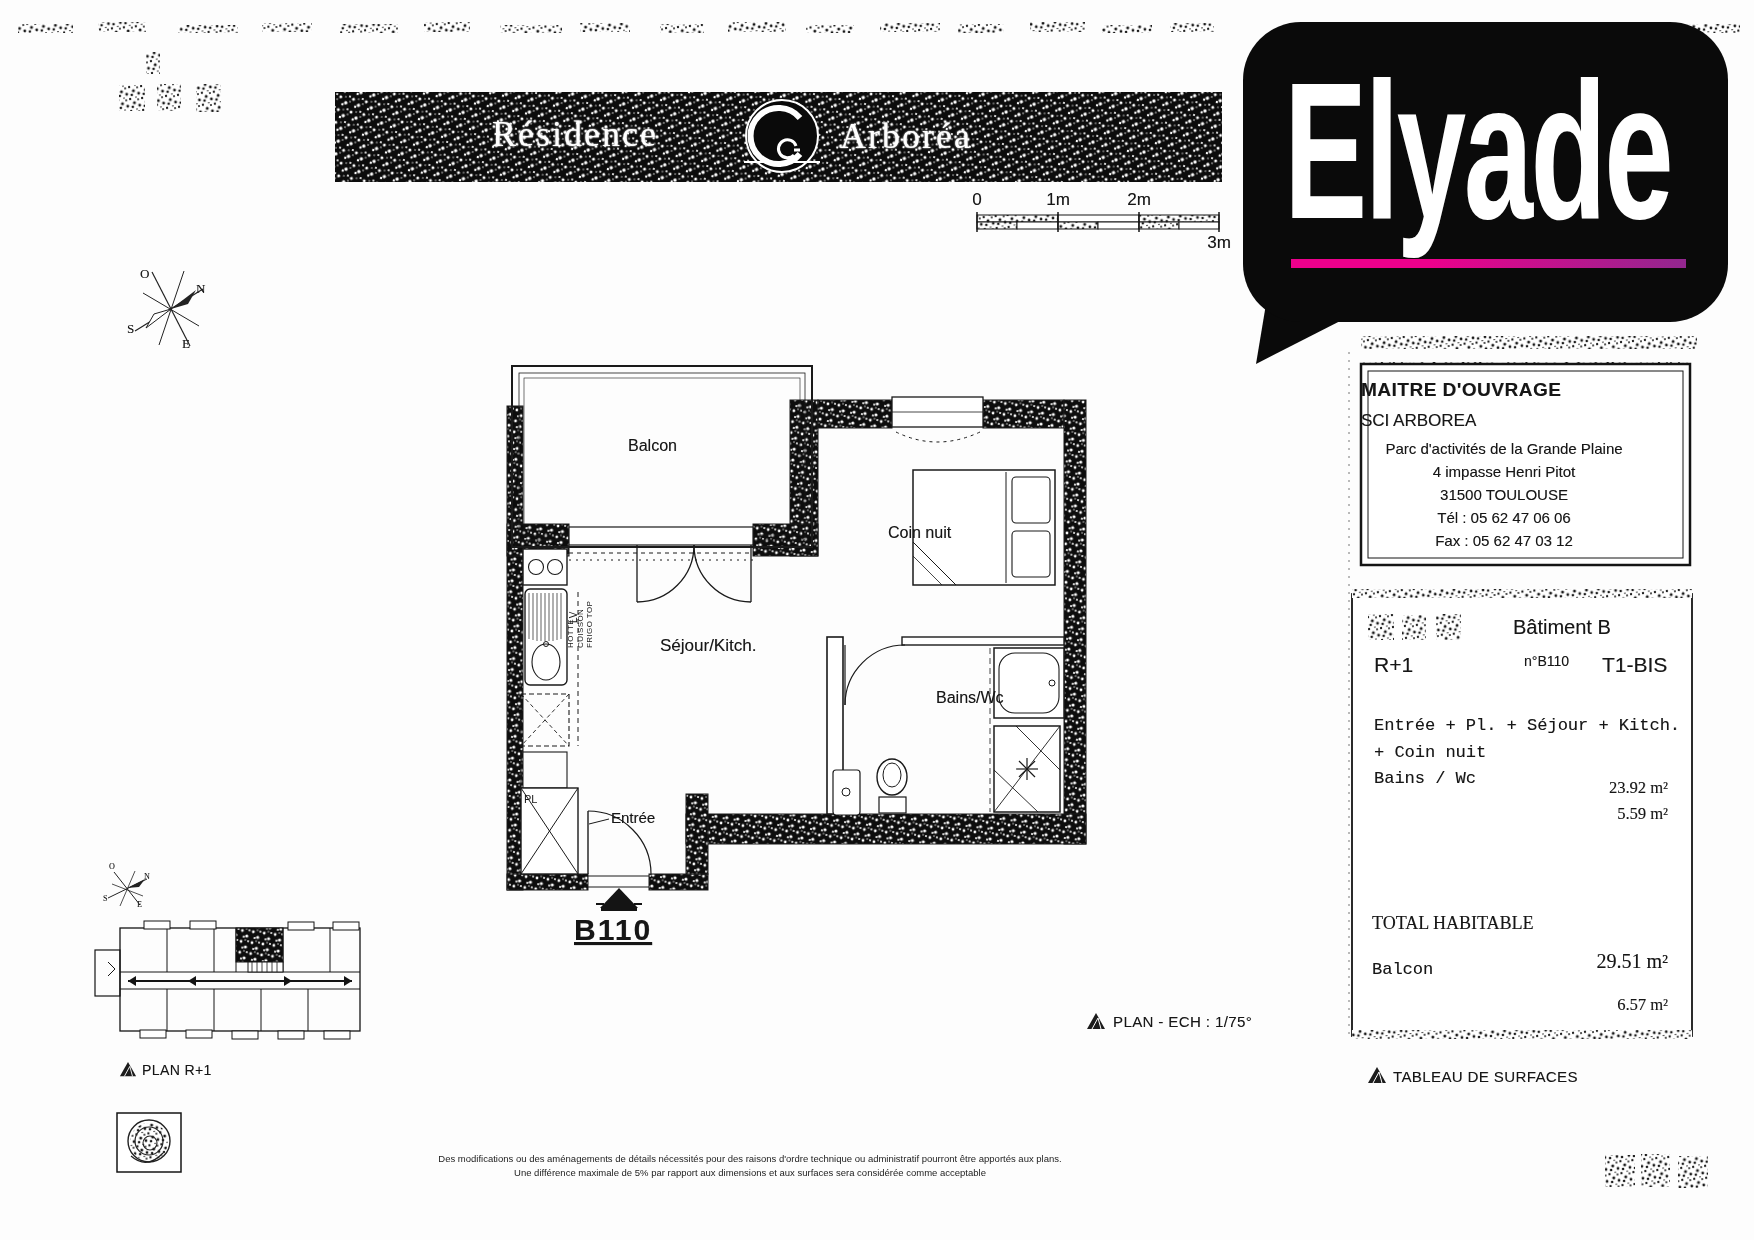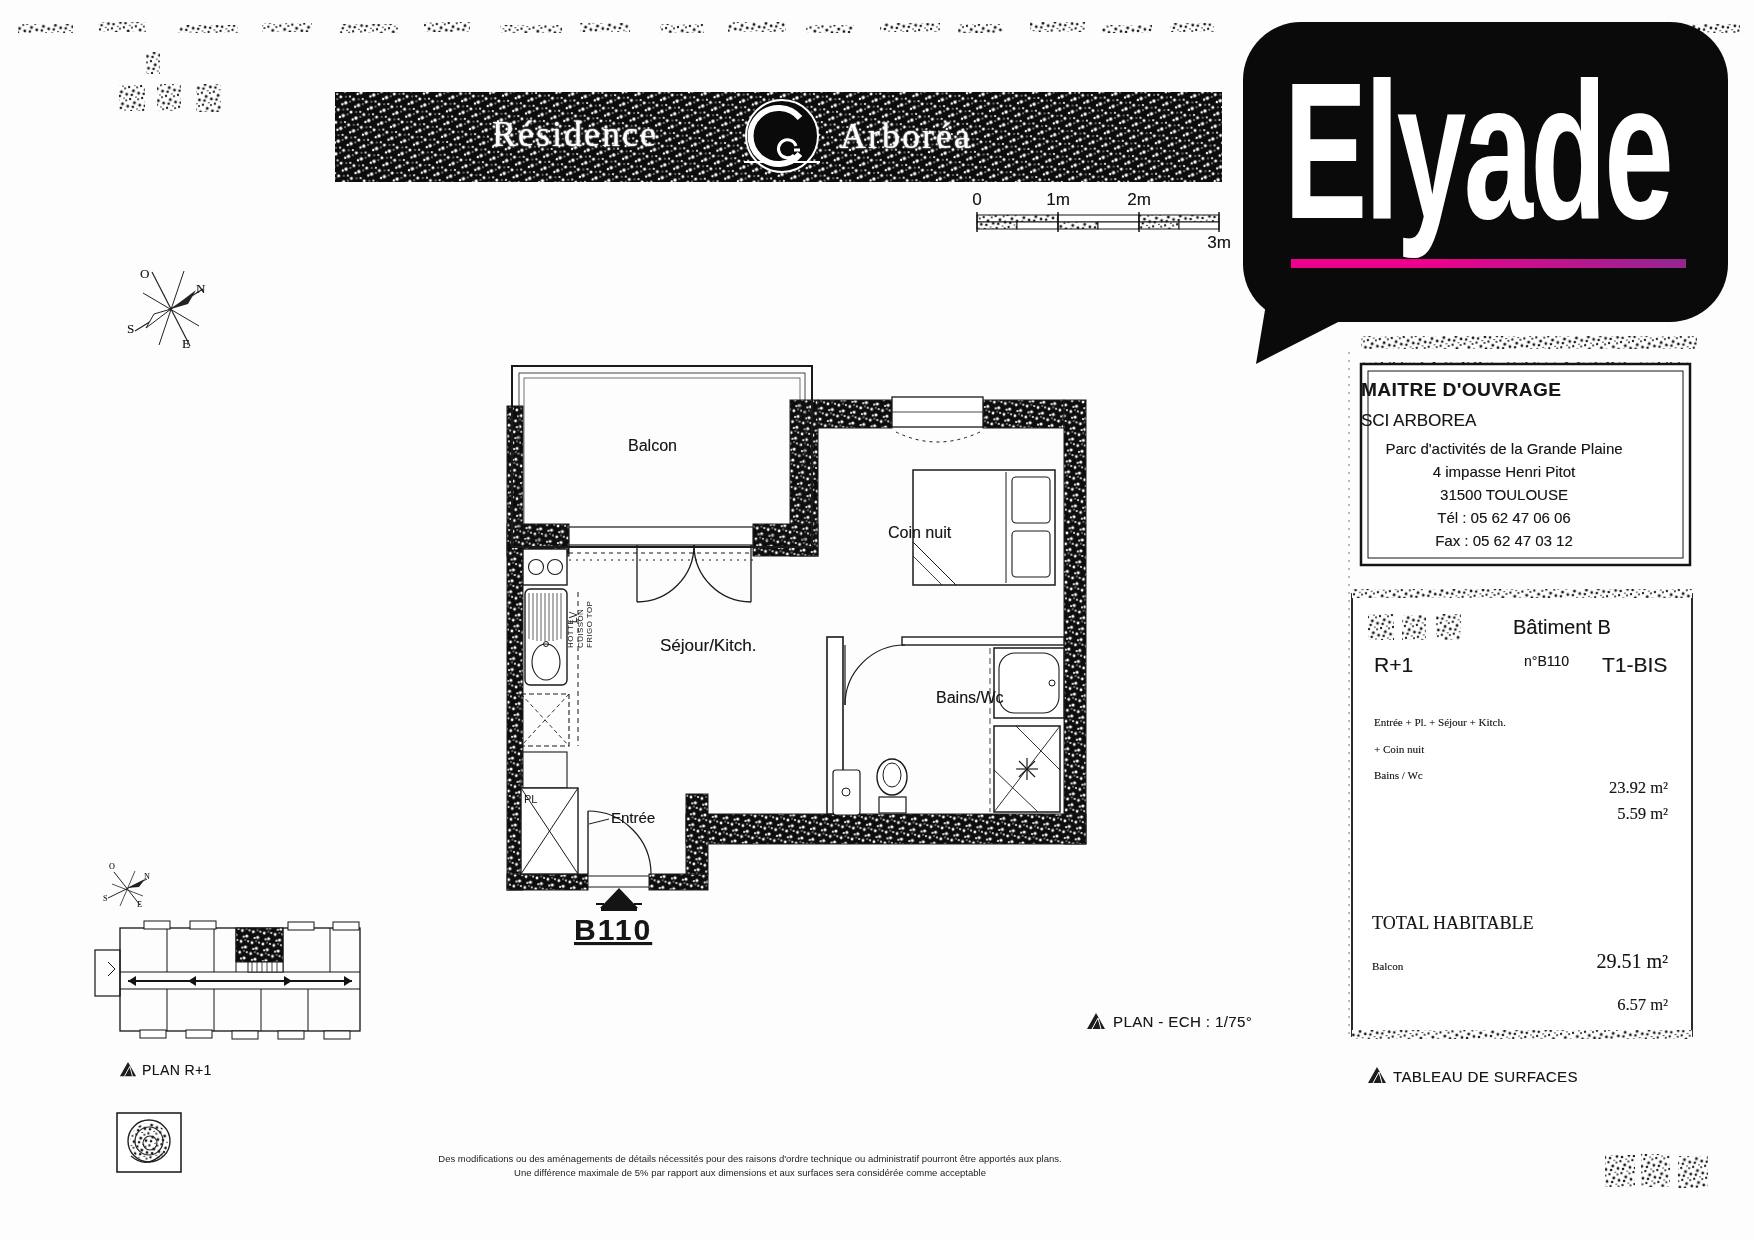--- a/index.html
+++ b/index.html
@@ -16,21 +16,21 @@
        letter-spacing:-4px;transform:scaleX(.64);transform-origin:top left;text-shadow:none;}
   .scale-lab{font-size:17px;width:40px;text-align:center;}
   .c1{font-size:13px;font-family:"Liberation Serif","DejaVu Serif",serif;}
   .c2{font-size:8px;font-family:"Liberation Serif","DejaVu Serif",serif;}
   .room{font-size:16px;}
   .rot{transform:rotate(-90deg);transform-origin:top left;}
   .khood{font-size:8px;line-height:9.5px;letter-spacing:.4px;text-shadow:none;}
   .cap{font-size:15px;letter-spacing:.4px;}
   .obox-lines{width:286px;text-align:center;font-size:15px;line-height:23px;white-space:normal;}
   .st-sans{font-size:20px;}
-  .st-row{font-family:Liberation Serif, serif;font-size:11px;}
+  .st-row{font-family:Liberation Mono, monospace;font-size:17px;}
   .st-val{width:112px;text-align:right;font-family:"Liberation Serif","DejaVu Serif",serif;font-size:16.5px;margin-top:36px;}
   .discl{width:840px;text-align:center;font-size:9.5px;line-height:14px;white-space:normal;
        color:#222;text-shadow:none;}
 </style>
 </head>
 <body>
 
 <div id="page">
 
 <svg id="gfx" width="1754" height="1240" viewBox="0 0 1754 1240">

